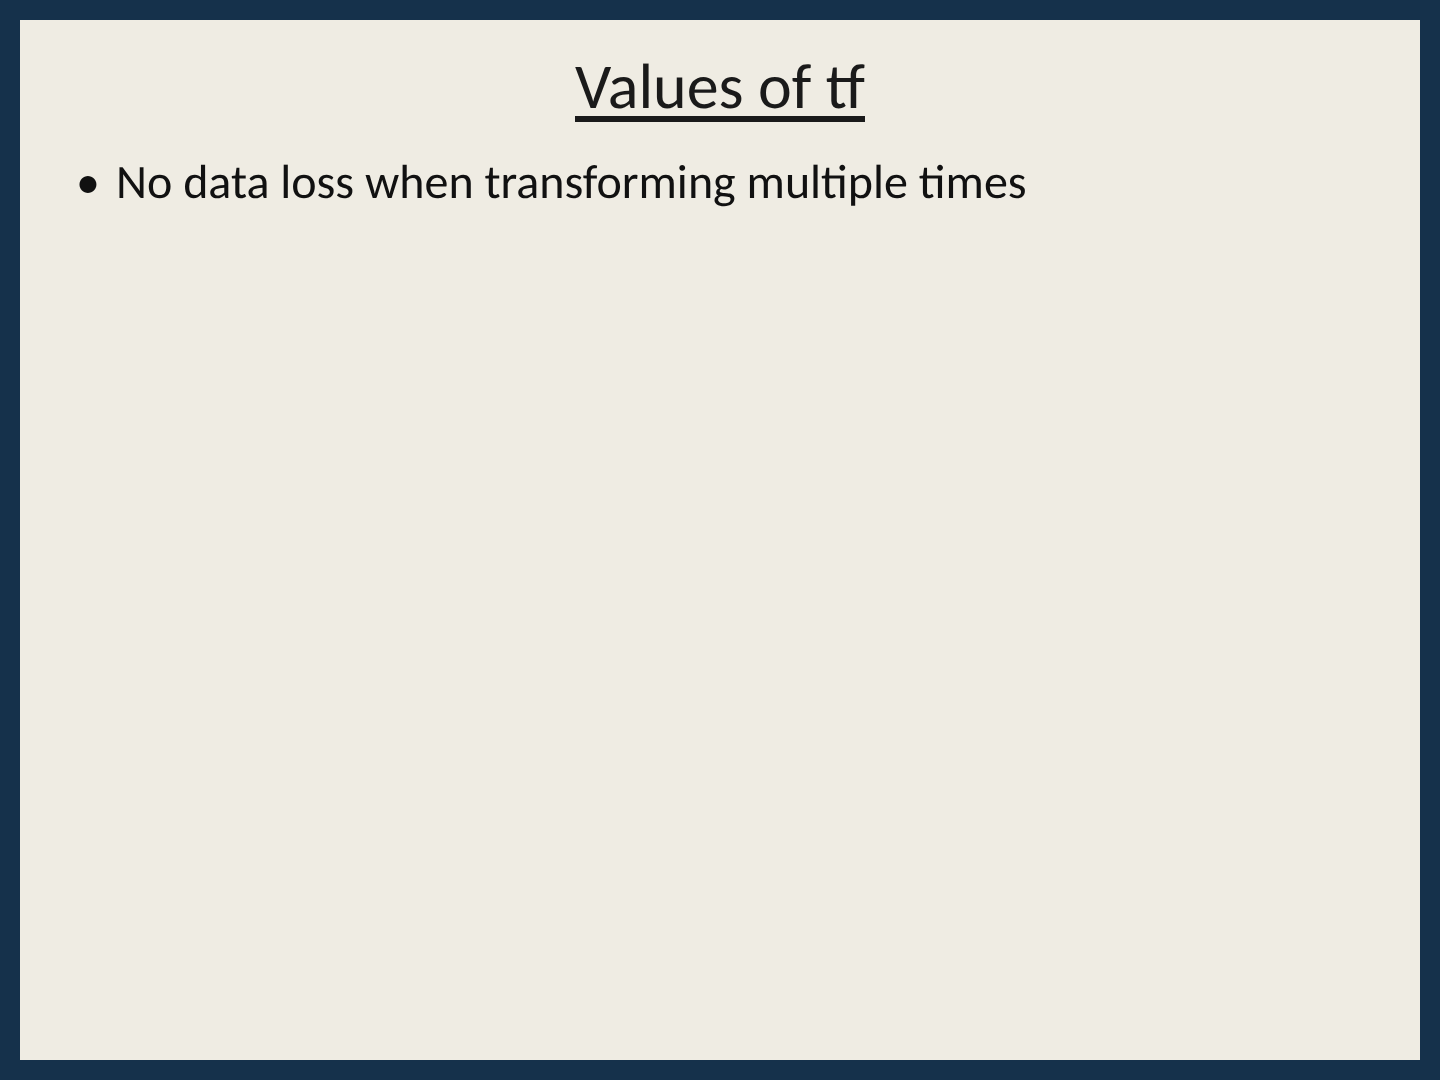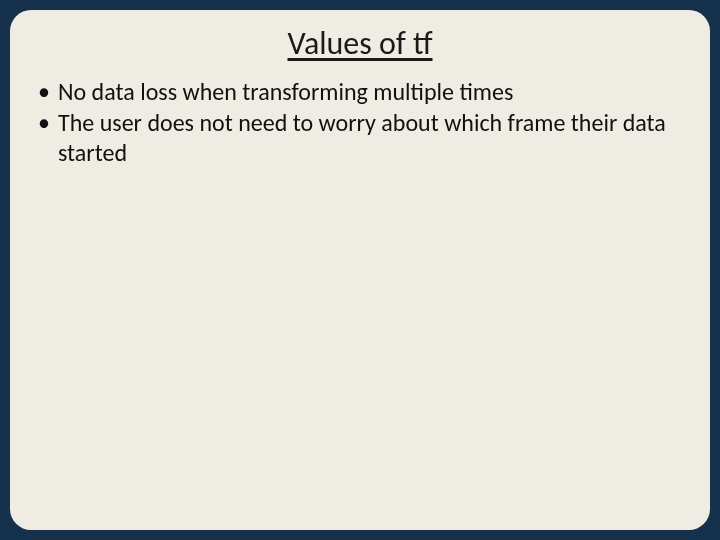--- a/index.html
+++ b/index.html
@@ -18,21 +18,20 @@
     padding: 10px;
   }
   .slide {
     box-sizing: border-box;
     width: 100%;
     height: 100%;
     background: #efece3;
     display: flex;
     flex-direction: column;
     position: relative;
-    border-radius: 21px;
   }
   .title {
     text-align: center;
     font-size: 32px;
     color: #1a1a1a;
     margin: 14px 0 8px 0;
     font-weight: 400;
     text-decoration: underline;
     text-underline-offset: 4px;
   }
@@ -72,17 +71,16 @@
 </style>
 </head>
 <body>
 
 <div class="frame">
   <div class="slide">
     <h1 class="title">Values of tf</h1>
     <div class="body">
       <ul class="points">
         <li>No data loss when transforming multiple times</li>
-        <li>The user does not need to worry about which frame their data started</li>
       </ul>
     </div>
   </div>
 </div>
 
 </body></html>

